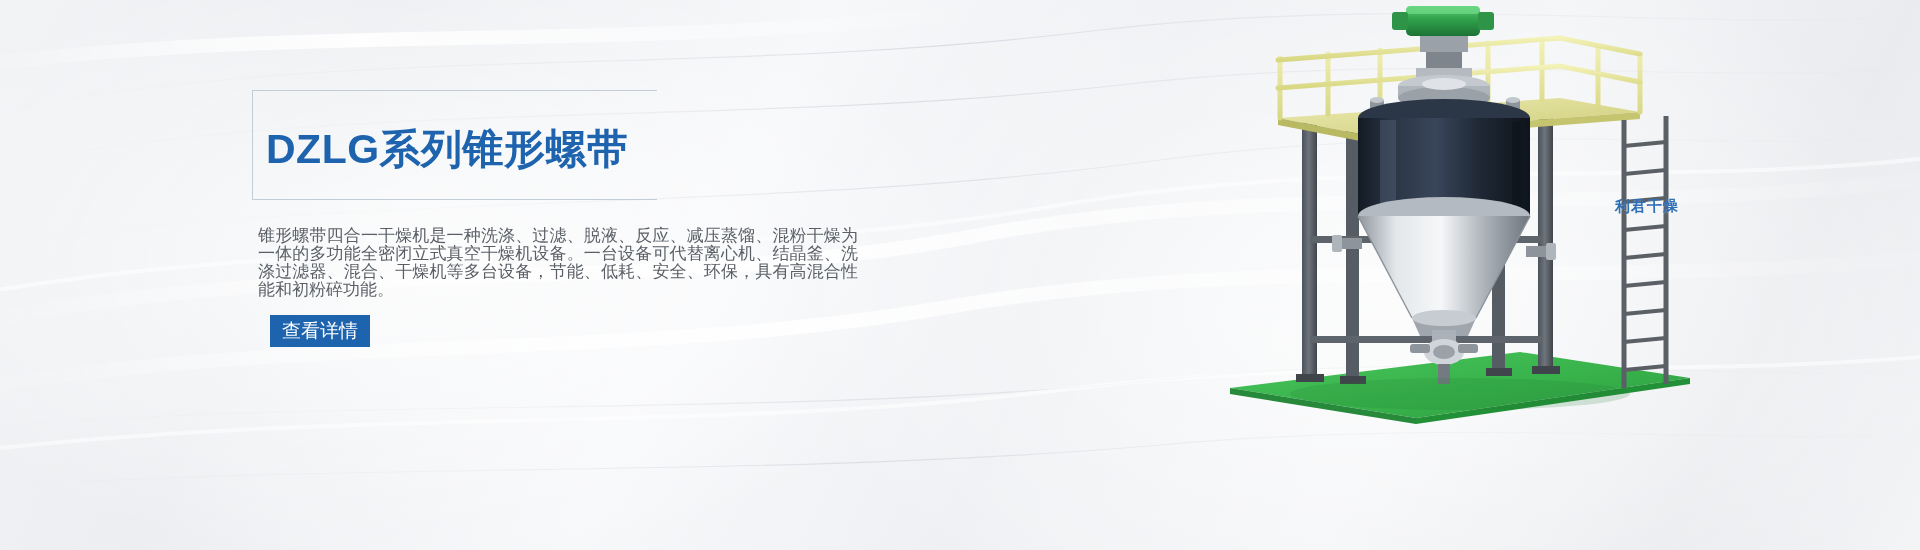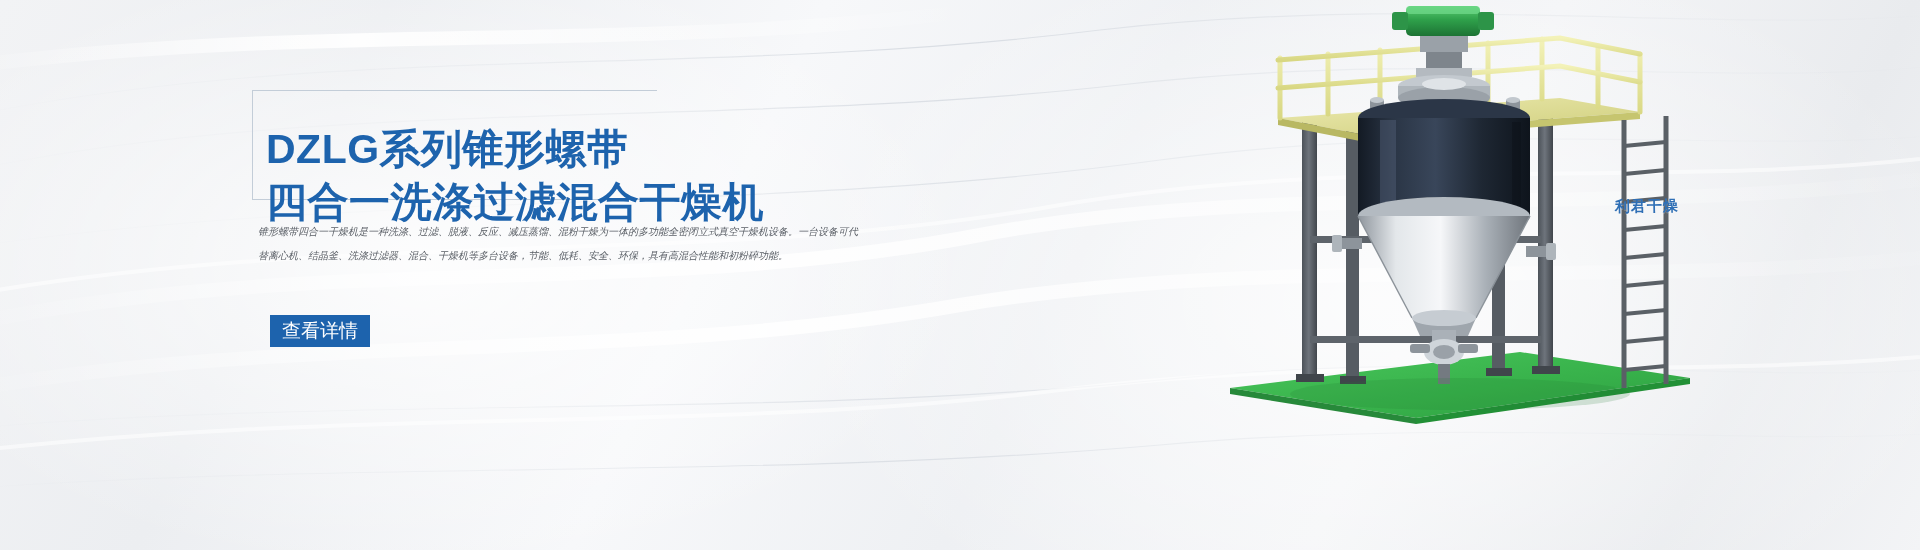--- a/index.html
+++ b/index.html
@@ -67,24 +67,23 @@
   }
   .headline .line1 { display: block; }
   .headline .line2 { display: block; }
 
   .desc {
     position: absolute;
     left: 258px;
     top: 210px;
     width: 600px;
     color: #5a5f66;
-    font-size: 10px;
-    line-height: 24px;
+    font-size: 17px;
+    line-height: 18px;
     text-align: justify;
-    font-style: italic;
   }
 
   .cta {
     position: absolute;
     left: 270px;
     top: 315px;
     width: 100px;
     height: 32px;
     background: #1d63ad;
     color: #ffffff;
@@ -157,21 +156,20 @@
     </svg>
   </div>
   <div class="bg-vignette"></div>
 
   <div class="content">
 
     <div class="title-frame"></div>
 
     <h1 class="headline">
       <span class="line1">DZLG系列锥形螺带</span>
-      <span class="line2">四合一洗涤过滤混合干燥机</span>
     </h1>
 
     <p class="desc">锥形螺带四合一干燥机是一种洗涤、过滤、脱液、反应、减压蒸馏、混粉干燥为一体的多功能全密闭立式真空干燥机设备。一台设备可代替离心机、结晶釜、洗涤过滤器、混合、干燥机等多台设备，节能、低耗、安全、环保，具有高混合性能和初粉碎功能。</p>
 
     <button class="cta">查看详情</button>
   </div>
 
   <div class="machine">
     <svg width="700" height="550" viewBox="0 0 700 550" aria-hidden="true">
       <defs>

